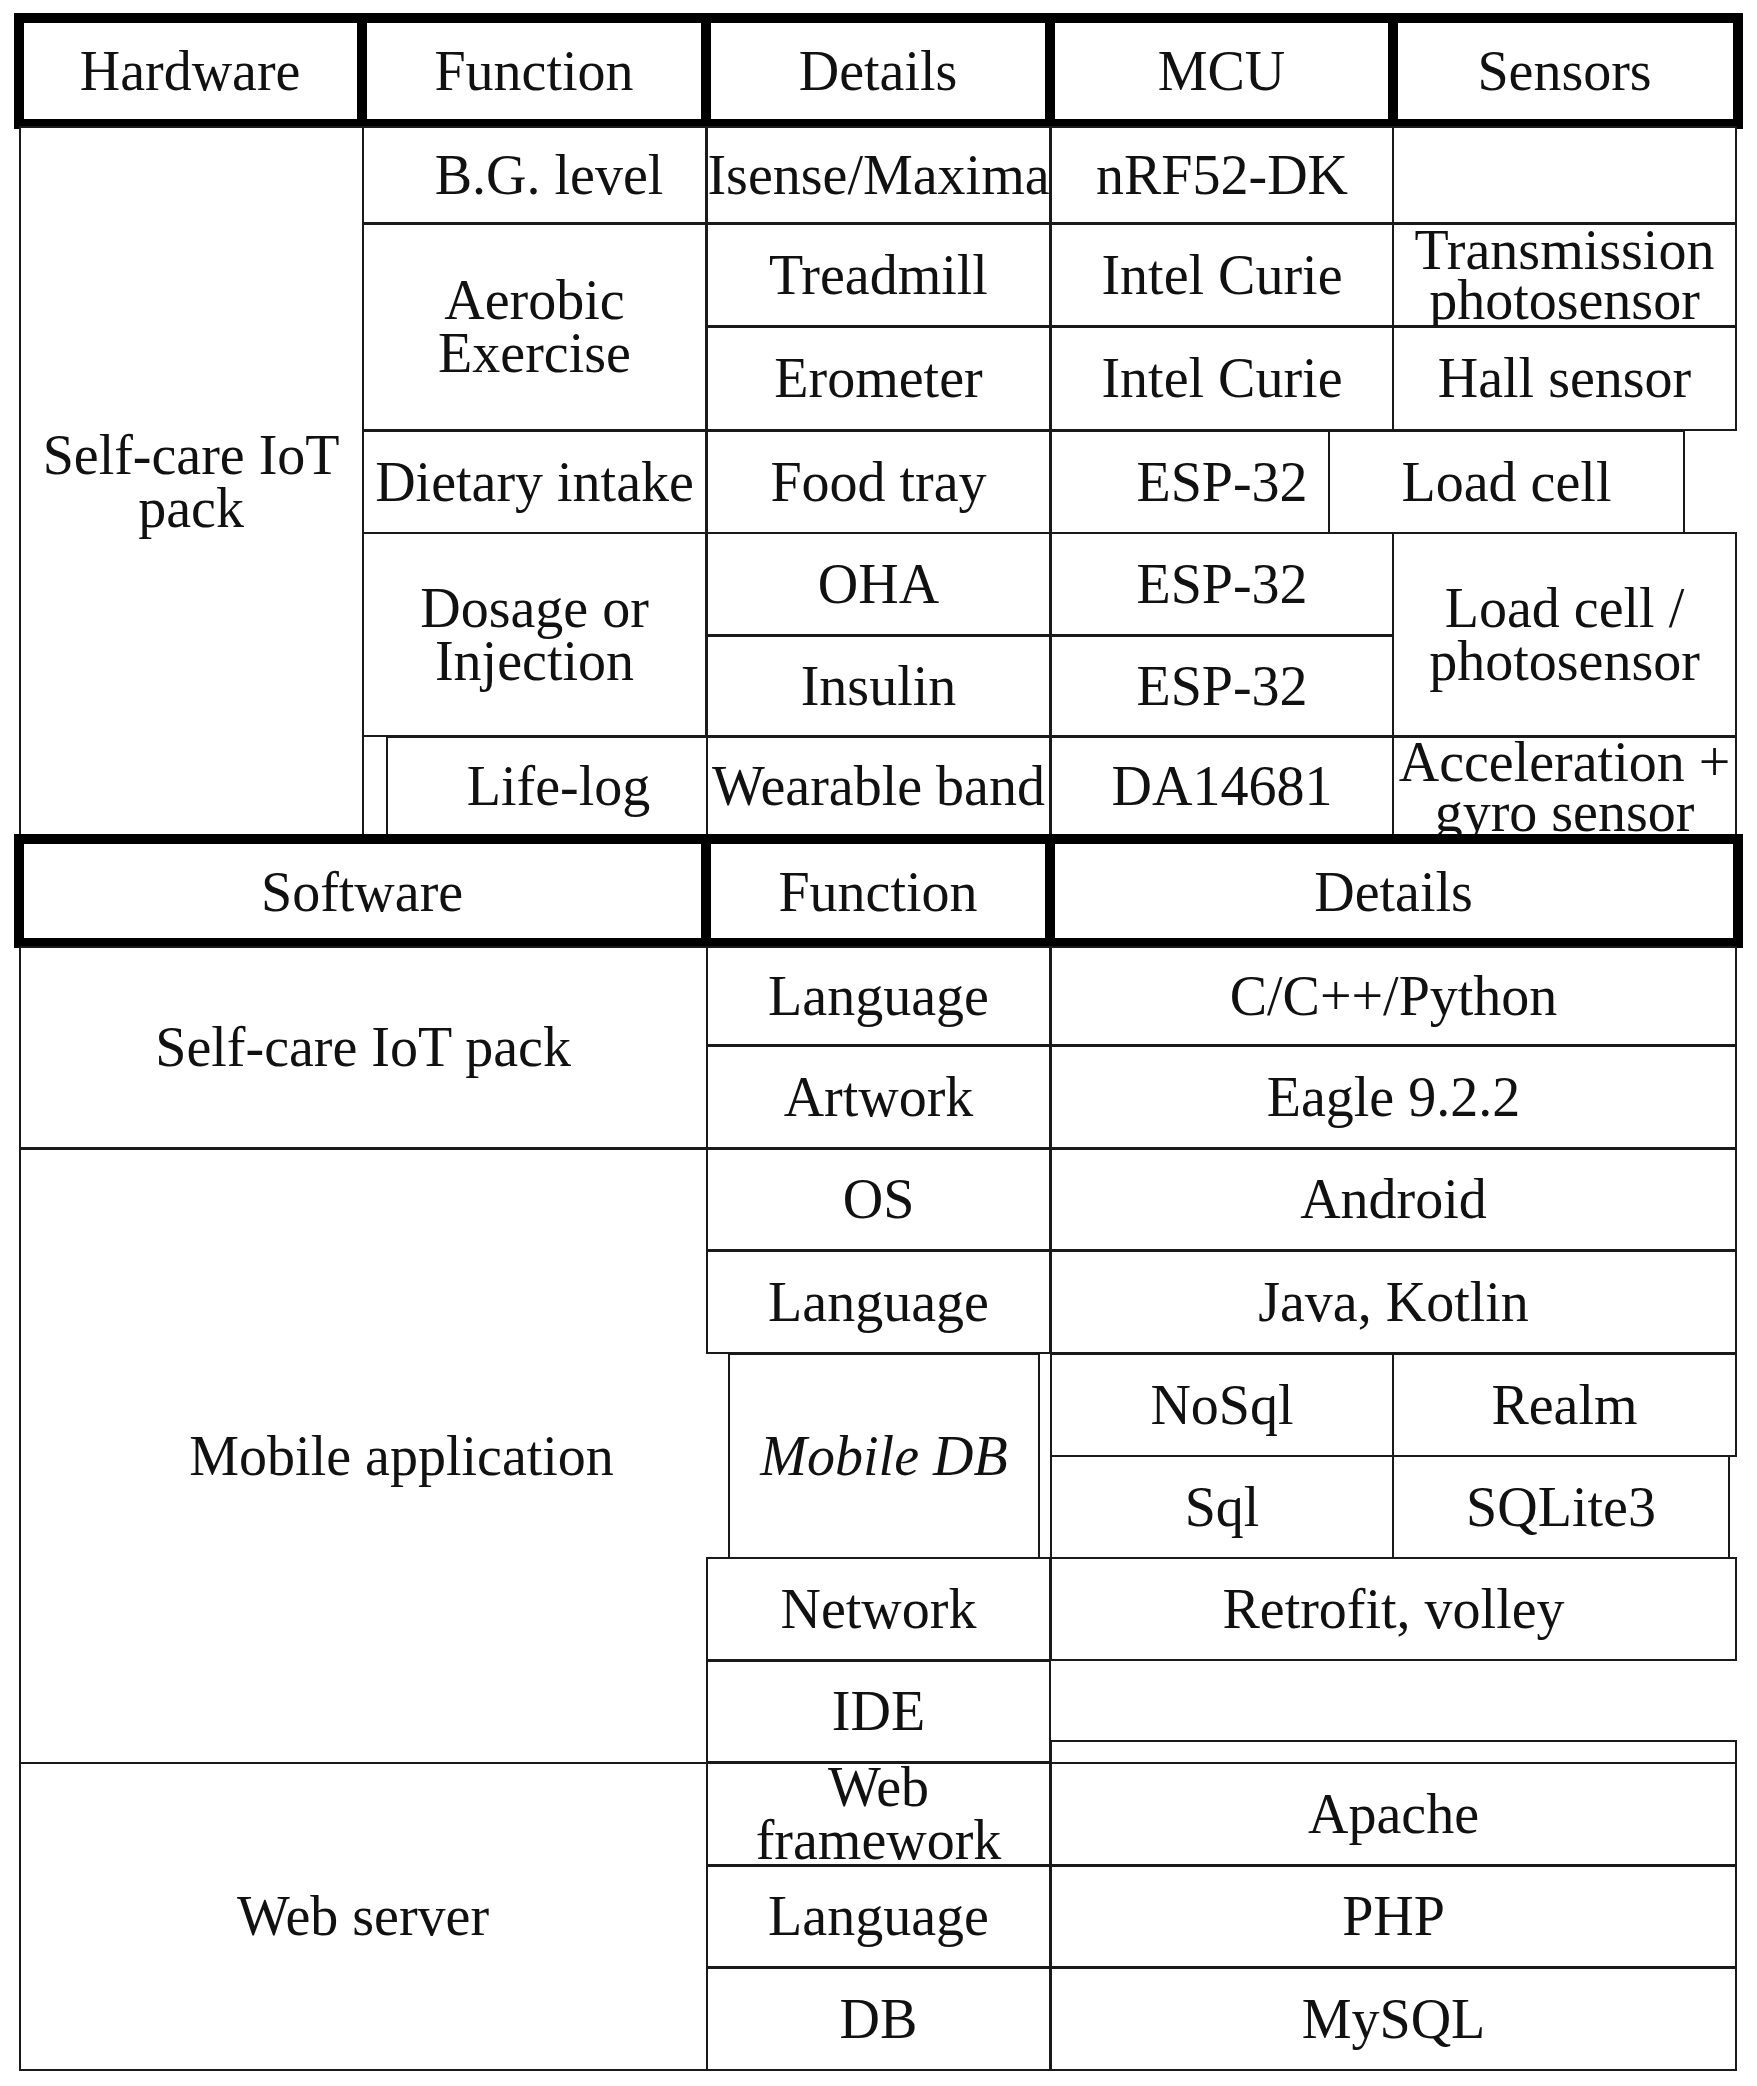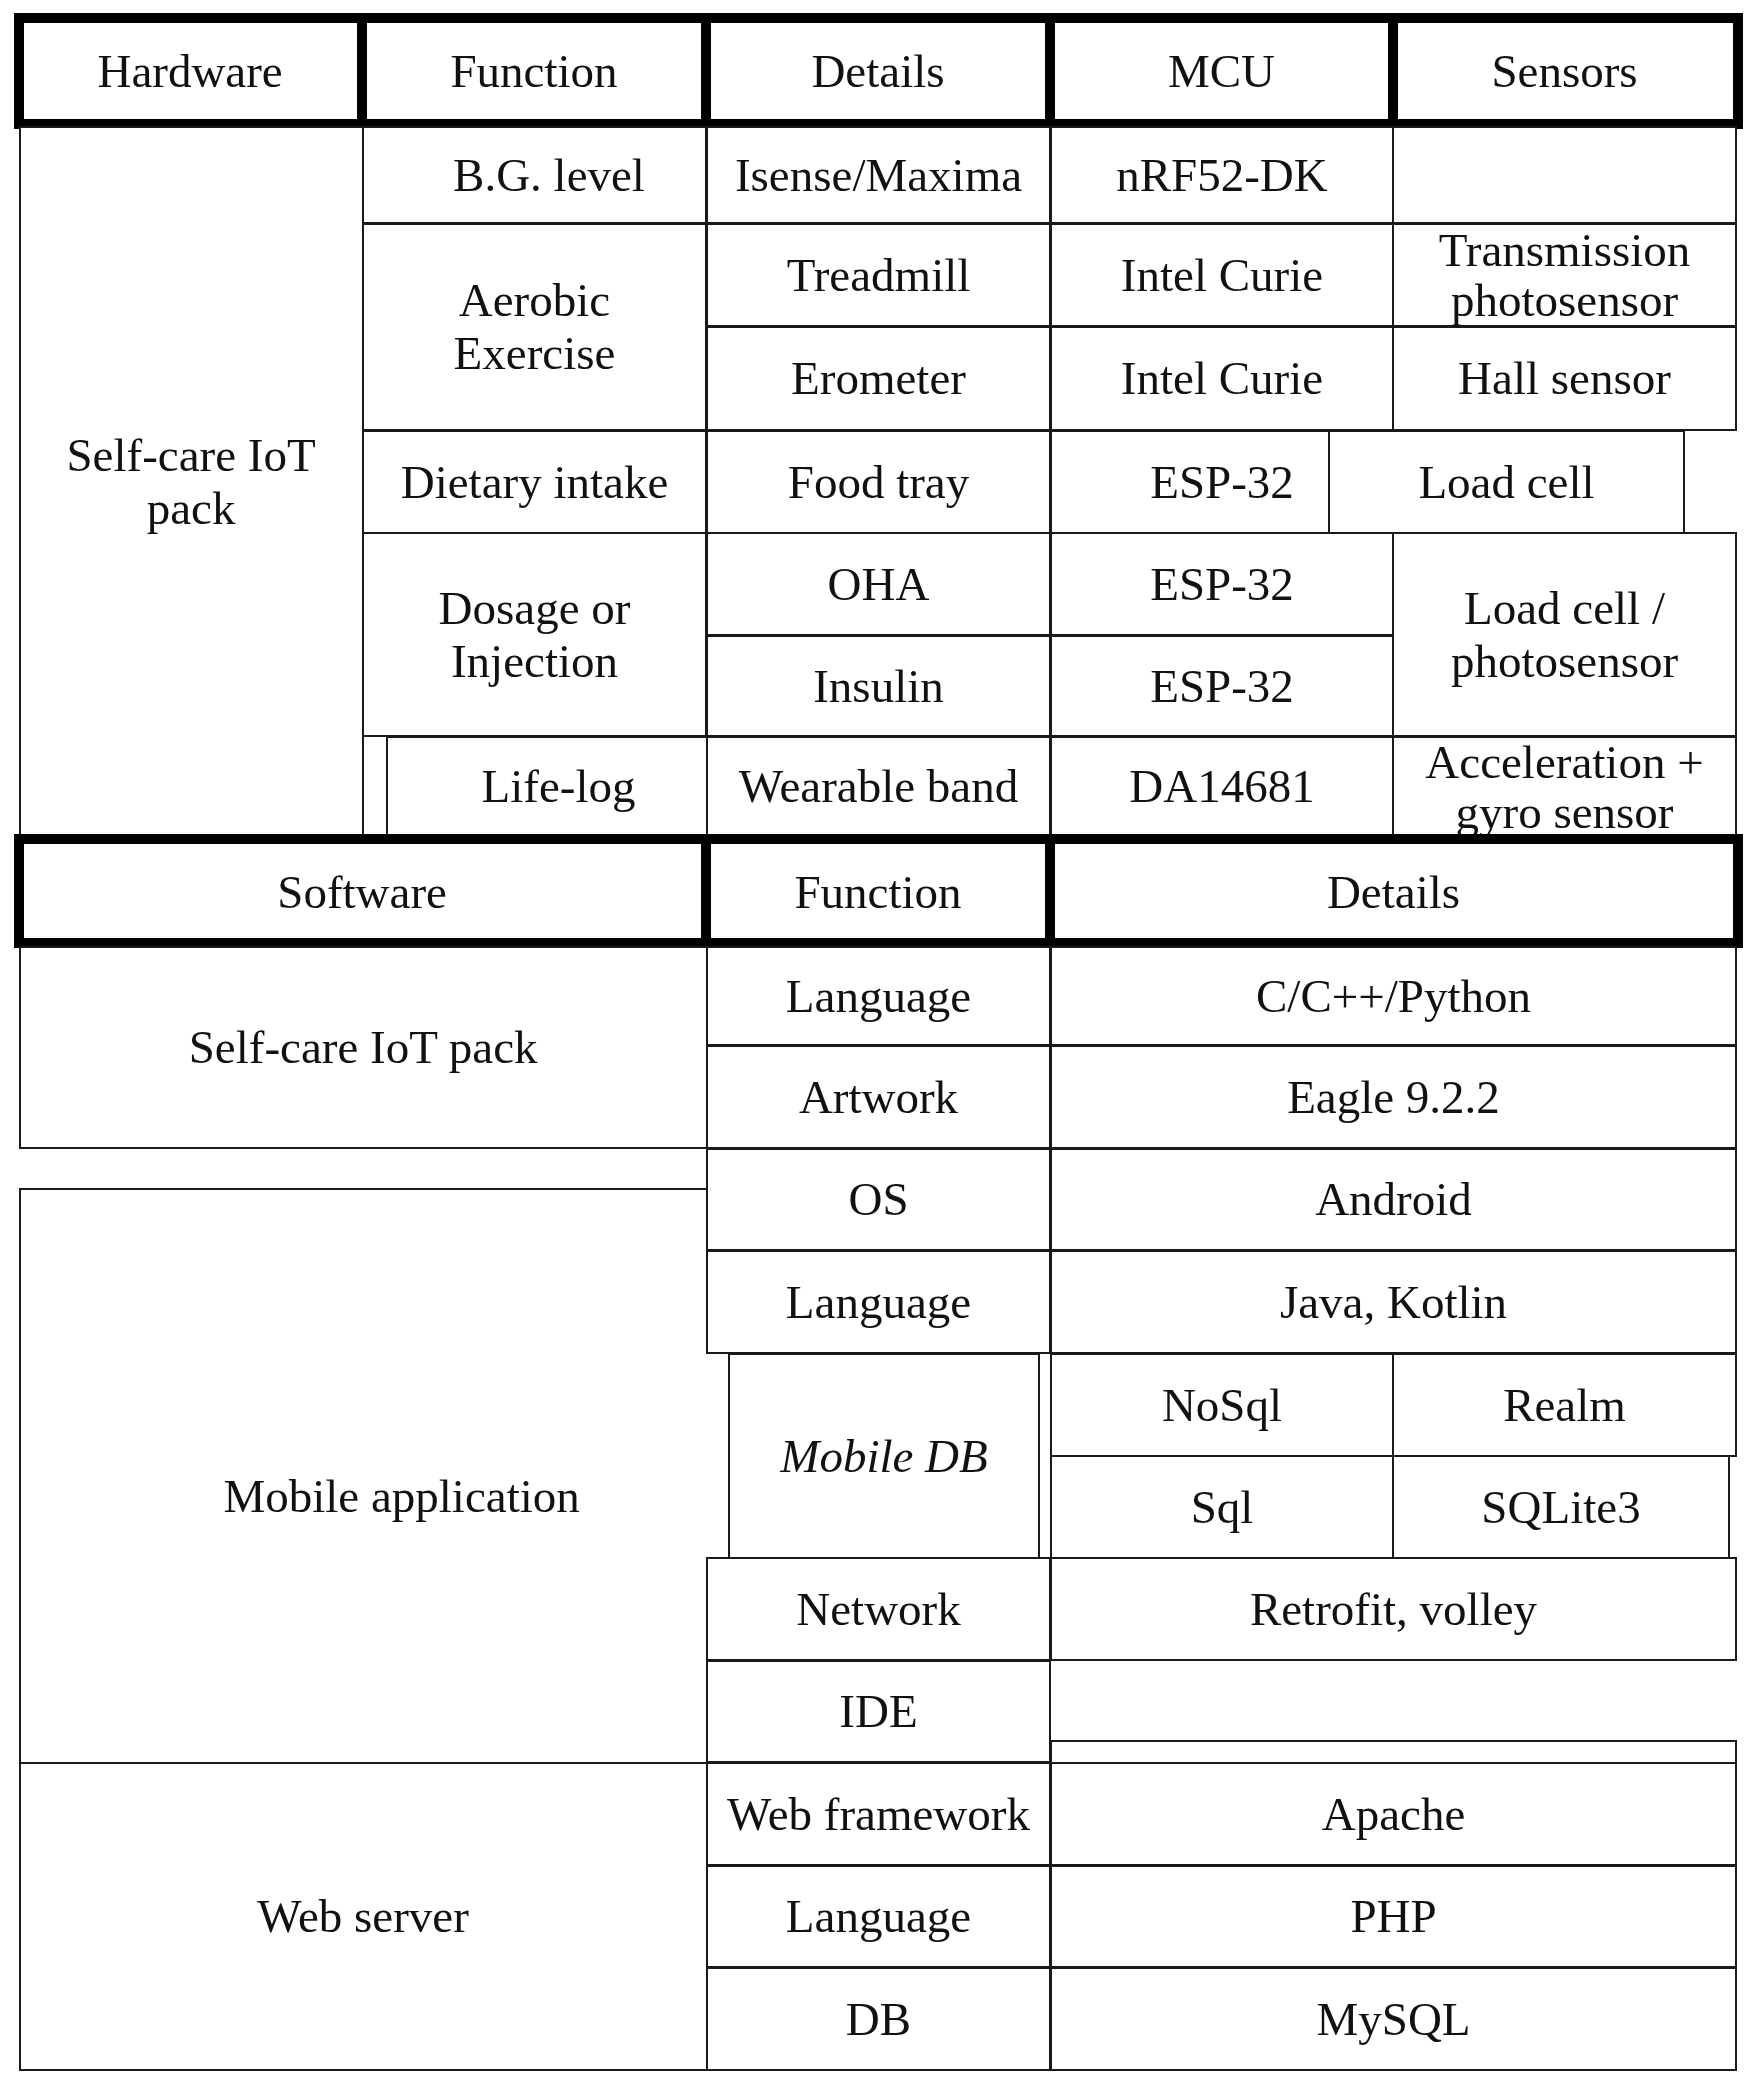--- a/index.html
+++ b/index.html
@@ -1,19 +1,19 @@
 <!DOCTYPE html>
 <html style="font-size:11.4px"><head>
 <meta charset="utf-8">
 <style>
   html, body { margin: 0; padding: 0; background: #ffffff; }
   body { width: 1757px; height: 2087px; position: relative; overflow: hidden;
          font-family: "Liberation Serif", "DejaVu Serif", serif; color: #111; }
   .cell { position: absolute; box-sizing: border-box; display: flex; align-items: center;
-          justify-content: center; text-align: center; font-size: 47px; line-height: 53px;
+          justify-content: center; text-align: center; font-size: 56px; line-height: 53px;
           border: 2.1px solid #1a1a1a; background: #fff; white-space: pre-line; }
   .thick-box { position: absolute; box-sizing: border-box; border: 10px solid #000; pointer-events: none; }
   .hdr { border-width: 0; }
   .vsep { position: absolute; background: #000; width: 10px; }
 </style>
 </head>
 <body>
 
 <div class="cell hdr" style="left:18.6px;top:15.7px;width:343px;height:111px;">Hardware</div>
 <div class="cell hdr" style="left:362px;top:15.7px;width:344px;height:111px;">Function</div>
@@ -64,21 +64,21 @@
 gyro sensor</div>
 
 <div class="cell hdr" style="left:18.6px;top:839px;width:687px;height:106px;">Software</div>
 <div class="cell hdr" style="left:706px;top:839px;width:344px;height:106px;">Function</div>
 <div class="cell hdr" style="left:1050px;top:839px;width:687px;height:106px;">Details</div>
 <div class="thick-box" style="left:14.3px;top:834px;width:1729px;height:114px;"></div>
 <div class="vsep" style="left:701px;top:834px;height:114px;"></div>
 <div class="vsep" style="left:1045px;top:834px;height:114px;"></div>
 
 <div class="cell" style="left:18.6px;top:946px;width:689px;height:203px;">Self-care IoT pack</div>
-<div class="cell" style="left:18.6px;top:1148px;width:766px;height:616px;margin-top:40px;">Mobile application</div>
+<div class="cell" style="left:18.6px;top:1148px;width:766px;height:616px;">Mobile application</div>
 <div class="cell" style="left:18.6px;top:1762px;width:689px;height:309px;">Web server</div>
 
 <div class="cell" style="left:706px;top:946px;width:345px;height:100px;">Language</div>
 <div class="cell" style="left:706px;top:1045px;width:345px;height:104px;">Artwork</div>
 <div class="cell" style="left:706px;top:1148px;width:345px;height:103px;">OS</div>
 <div class="cell" style="left:706px;top:1250px;width:345px;height:104px;">Language</div>
 <div class="cell" style="left:728px;top:1353px;width:312px;height:206px;font-style:italic;">Mobile DB</div>
 <div class="cell" style="left:706px;top:1557px;width:345px;height:104px;">Network</div>
 <div class="cell" style="left:706px;top:1660px;width:345px;height:103px;">IDE</div>
 <div class="cell" style="left:706px;top:1762px;width:345px;height:104px;">Web framework</div>

